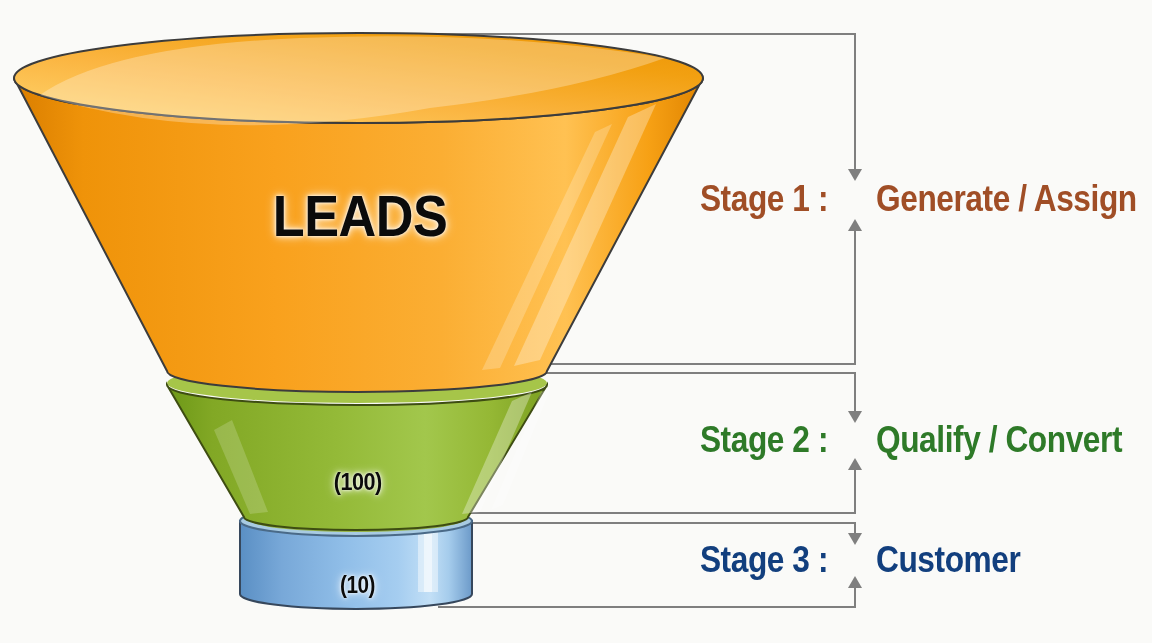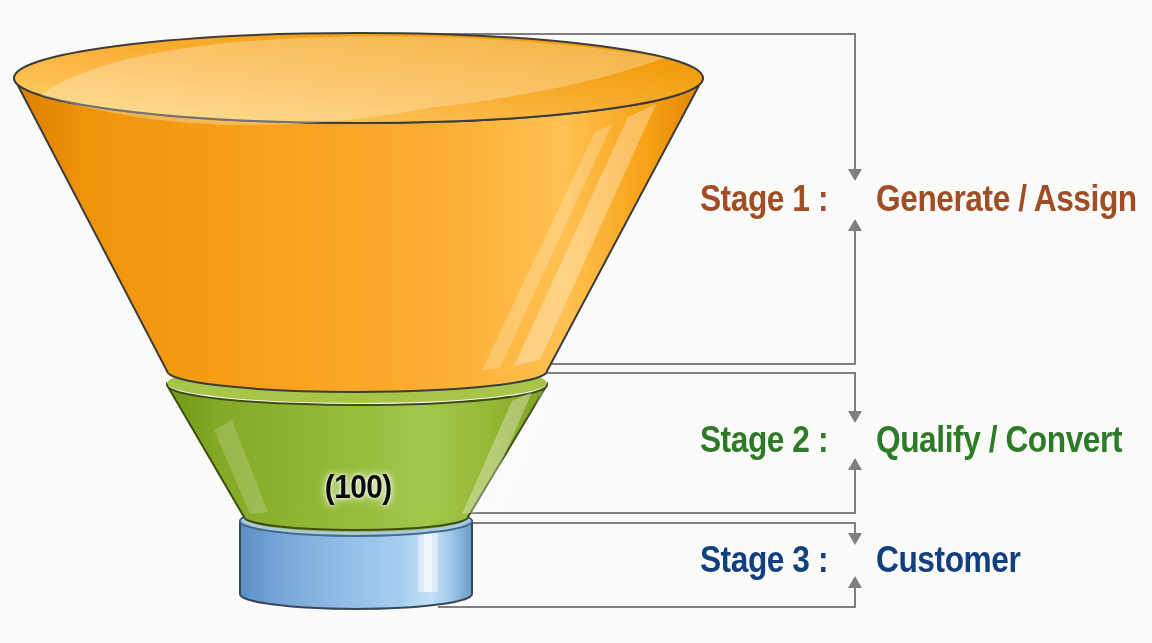--- a/index.html
+++ b/index.html
@@ -18,21 +18,21 @@
     color:#0b0b0b;
     letter-spacing:-0.5px;
     white-space:nowrap;
     pointer-events:none;
     text-shadow:0 0 3px rgba(255,255,255,.95),0 0 7px rgba(255,255,255,.85),0 0 12px rgba(255,255,255,.6);
   }
   .squeeze{display:inline-block;transform:scaleX(.9);transform-origin:center;}
   .leads-label   {left:110px;top:182px;width:500px;font-size:58px;}
   .leads-count   {left:110px;top:252px;width:500px;font-size:56px;}
   .prospects-label{left:158px;top:431px;width:400px;font-size:33px;}
-  .prospects-count{left:158px;top:468px;width:400px;font-size:33px;}
+  .prospects-count{left:158px;top:468px;width:400px;font-size:24px;}
   .customers-label{left:157px;top:548px;width:400px;font-size:25px;}
   .customers-count{left:157px;top:572px;width:400px;font-size:23px;}
 
   .stage-row-label{
     position:absolute;left:600px;width:228px;
     font-weight:bold;font-size:36px;line-height:42px;
     letter-spacing:-0.5px;text-align:right;white-space:nowrap;
     transform:scaleX(.88);transform-origin:right center;
   }
   .stage-row-value{
@@ -129,22 +129,28 @@
 
     <g>
       <path d="M 14 78 L 167 371 A 190 21 0 0 0 547 371 L 703 78 A 344.5 45 0 0 1 14 78 Z" fill="url(#gOB)" stroke="#3C3C3C" stroke-width="2"></path>
       <path d="M 628 117 L 656 104 L 540 360 L 514 366 Z" fill="#FFFFFF" opacity="0.30"></path>
       <path d="M 595 132 L 612 124 L 500 368 L 482 370 Z" fill="#FFFFFF" opacity="0.22"></path>
       <ellipse cx="358.5" cy="78" rx="344.5" ry="45" fill="url(#gOT)" stroke="#3C3C3C" stroke-width="2"></ellipse>
       <path d="M 40 95 Q 210 148 430 108 Q 570 92 665 58 Q 500 30 300 38 Q 110 46 40 95 Z" fill="#FFFFFF" opacity="0.28"></path>
     </g>
   </svg>
 
+  <div class="txt leads-label">
+    <span class="squeeze">LEADS</span>
+  </div>
   <div class="txt prospects-count">
     <span class="squeeze">(100)</span>
+  </div>
+  <div class="txt customers-count">
+    <span class="squeeze">(10)</span>
   </div>
 
   <div class="stage-row-label row1 c-stage1">Stage 1 :</div>
   <div class="stage-row-value row1 c-stage1">Generate / Assign</div>
 
   <div class="stage-row-label row2 c-stage2">Stage 2 :</div>
   <div class="stage-row-value row2 c-stage2">Qualify / Convert</div>
 
   <div class="stage-row-label row3 c-stage3">Stage 3 :</div>
   <div class="stage-row-value row3 c-stage3">Customer</div>

